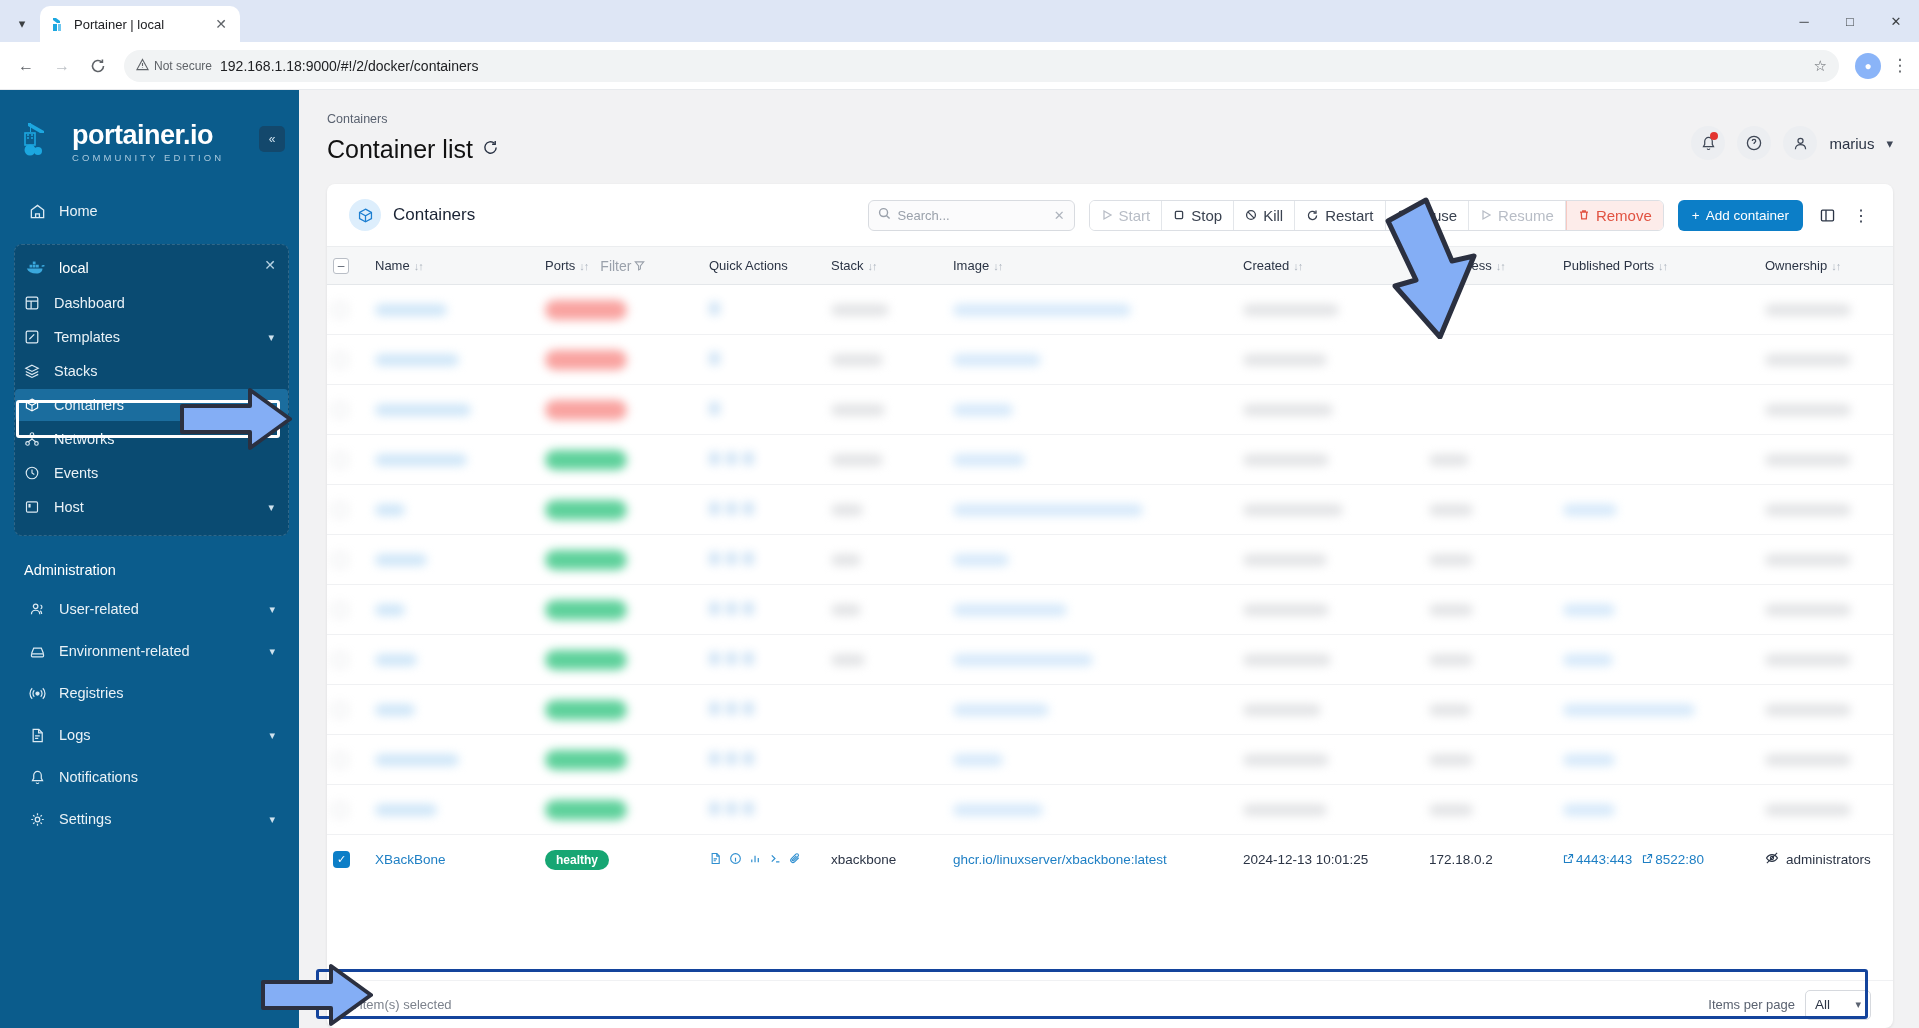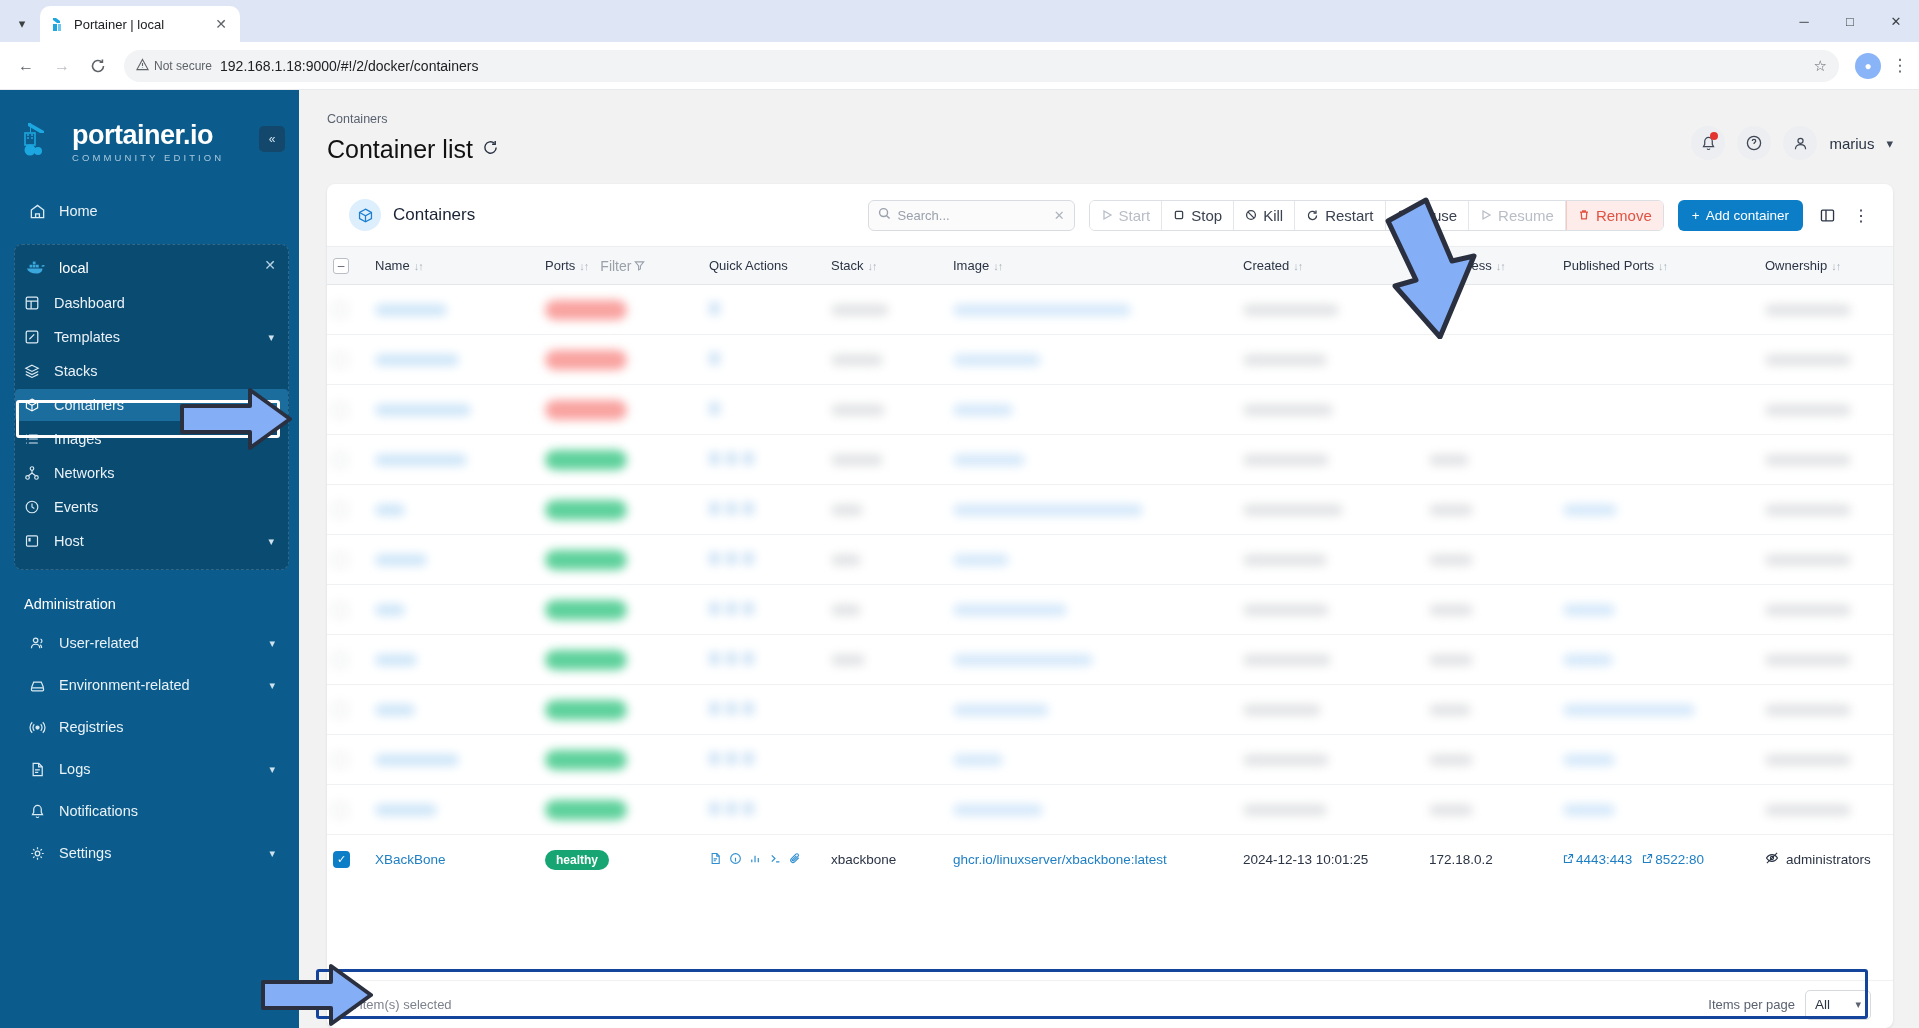--- a/index.html
+++ b/index.html
@@ -317,28 +317,20 @@
           <span>Stacks</span>
         </div>
         <div class="env-item active">
           <span class="ic">
             <svg width="16" height="16" viewBox="0 0 18 18" fill="none" stroke="#ffffff" stroke-width="1.3">
                 <path d="M9 2.3 15.3 5.8v6.4L9 15.7 2.7 12.2V5.8z"></path>
                 <path d="M2.7 5.8 9 9.3l6.3-3.5M9 9.3v6.4"></path>
               </svg>
           </span>
           <span>Containers</span>
-        </div>
-        <div class="env-item">
-          <span class="ic">
-            <svg width="16" height="16" viewBox="0 0 18 18" fill="none" stroke="#dceaf3" stroke-width="1.4">
-                <path d="M6 4.5h9M6 9h9M6 13.5h9M2.8 4.5h.01M2.8 9h.01M2.8 13.5h.01" stroke-linecap="round"></path>
-              </svg>
-          </span>
-          <span>Images</span>
         </div>
         <div class="env-item">
           <span class="ic">
             <svg width="16" height="16" viewBox="0 0 18 18" fill="none" stroke="#dceaf3" stroke-width="1.3">
                 <circle cx="9" cy="4" r="2"></circle>
                 <circle cx="4" cy="14" r="2"></circle>
                 <circle cx="14" cy="14" r="2"></circle>
                 <path d="M9 6v3M9 9l-4 3M9 9l4 3"></path>
               </svg>
           </span>

